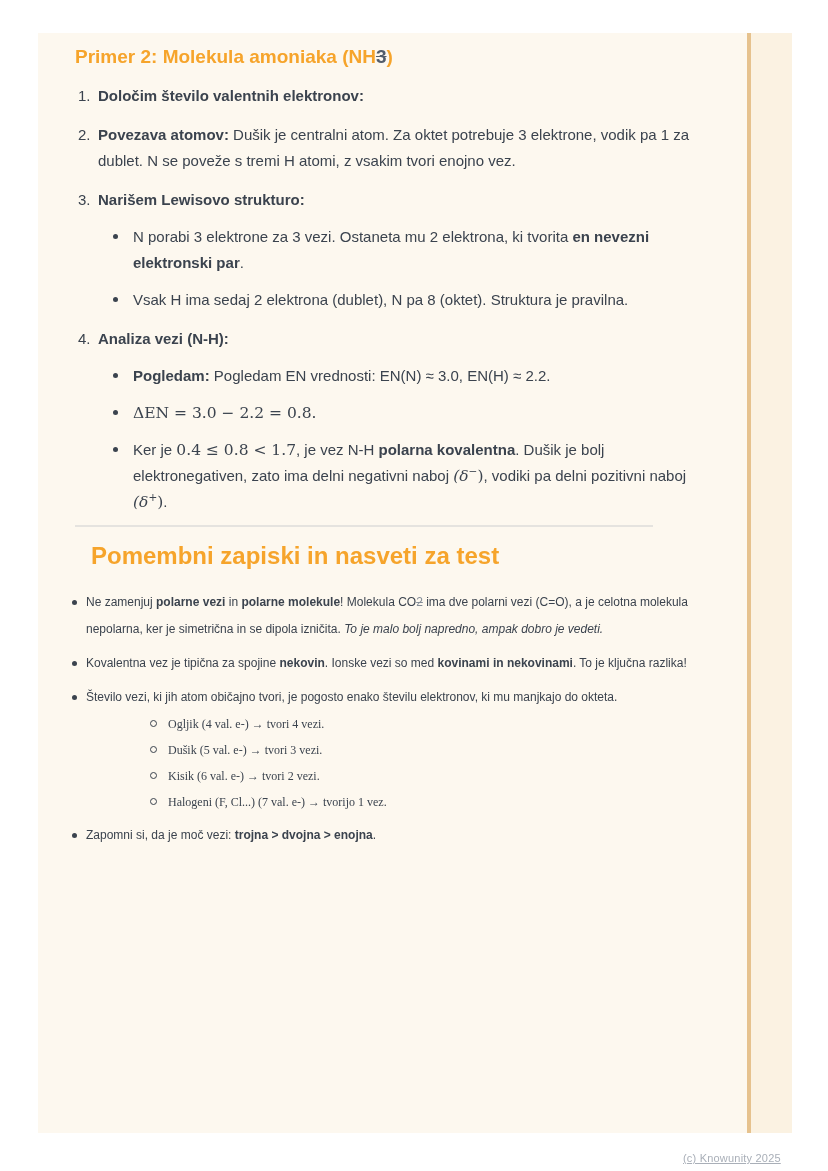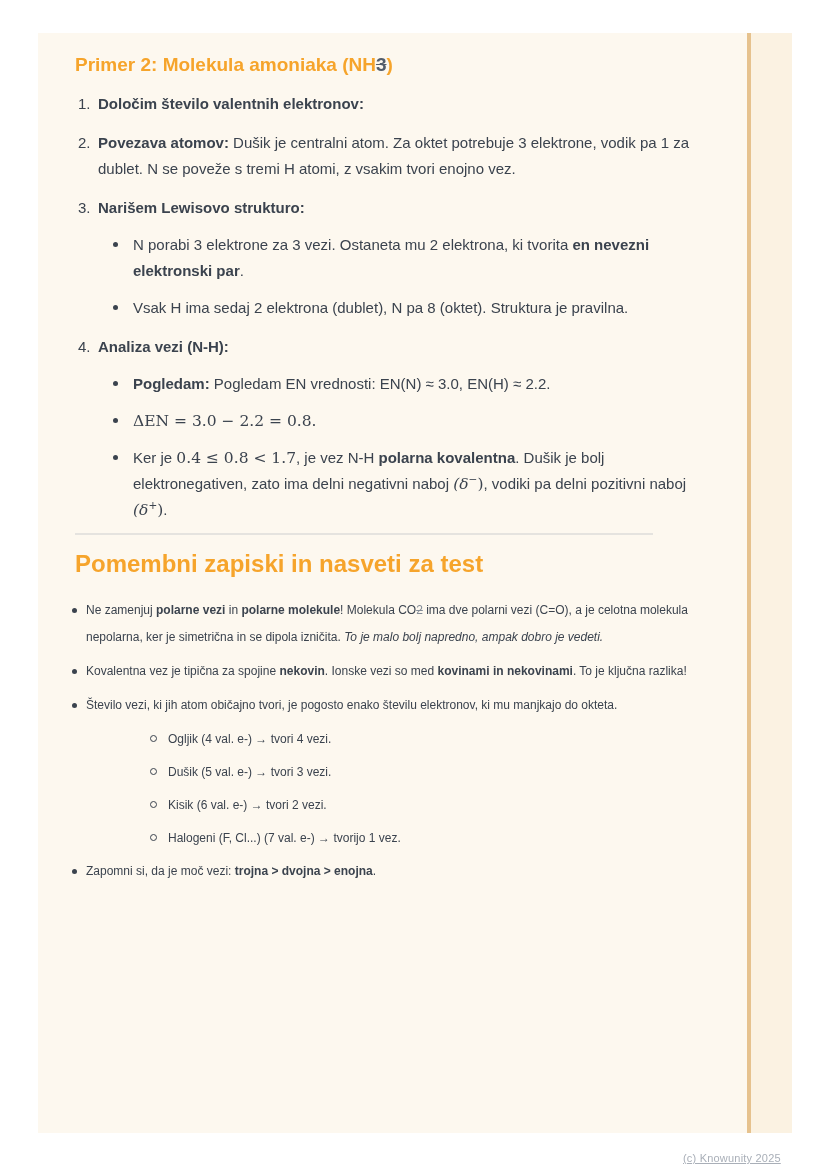--- a/index.html
+++ b/index.html
@@ -23,41 +23,41 @@
   }
   .card{
     position:absolute;left:38px;top:33px;width:709px;height:1100px;
     background:var(--card-bg);
     padding:0 37px;
   }
   .edge-line{position:absolute;left:747px;top:33px;width:4px;height:1100px;background:var(--edge-line);}
   .edge-band{position:absolute;left:751px;top:33px;width:41px;height:1100px;background:var(--edge-band);}
   .watermark{position:absolute;left:683px;top:1152px;font-size:11px;letter-spacing:.2px;color:var(--watermark);z-index:5;white-space:nowrap;text-decoration:underline;}
 
-  .h1{margin:20px 0 0;font-size:19px;line-height:24px;font-weight:700;color:var(--accent-orange);}
-  .h2{margin:14px 0 0;font-size:24px;line-height:30px;font-weight:700;color:var(--accent-orange);}
+  .h1{margin:12px 0 0;font-size:19px;line-height:24px;font-weight:700;color:var(--accent-orange);}
+  .h2{margin:14px 16px 0;font-size:24px;line-height:30px;font-weight:700;color:var(--accent-orange);}
 
   .olist{margin:14px 0 0;padding:0;list-style:none;font-size:15px;}
   .step + .step{margin-top:13px;}
   .step-head{position:relative;padding-left:23px;line-height:26px;}
   .num{position:absolute;left:3px;top:0;}
 
   .blist{margin:2px 0 0;padding:0 0 0 58px;list-style:none;}
   .bullet{position:relative;margin-top:11px;line-height:26px;}
   .bullet::before{content:"";position:absolute;left:-20px;top:10px;width:5px;height:5px;border-radius:50%;background:var(--body-text);}
 
   .divider{border:none;border-top:2px solid var(--divider);width:578px;margin:10px 0 0 0;}
 
   .notes{margin:18px 0 0;padding:0;list-style:none;font-size:12px;}
   .note{position:relative;padding-left:11px;line-height:27px;}
   .note + .note{margin-top:7px;}
   .note::before{content:"";position:absolute;left:-3px;top:11px;width:5px;height:5px;border-radius:50%;background:var(--body-text);}
 
   .sublist{margin:0;padding:0 0 0 82px;list-style:none;}
-  .sub{position:relative;margin-top:7px;line-height:26px;}
+  .sub{position:relative;line-height:26px;font-family:Liberation Serif, serif;}
   .sub::before{content:"";position:absolute;left:-18px;top:9px;width:5px;height:5px;border-radius:50%;border:1.5px solid var(--body-text);background:transparent;}
 
   
   .seg-p{}
   .seg-b{font-weight:700;}
   .seg-i{font-style:italic;}
   .seg-m{font-family:"DejaVu Serif","Liberation Serif",serif;font-size:15.5px;}
   .seg-mi{font-family:"DejaVu Serif","Liberation Serif",serif;font-style:italic;font-size:15.5px;}
   .seg-msup{font-family:"DejaVu Serif","Liberation Serif",serif;font-size:10.5px;vertical-align:super;line-height:0;}
   .seg-st{color:var(--strike-body);text-decoration:line-through;}

